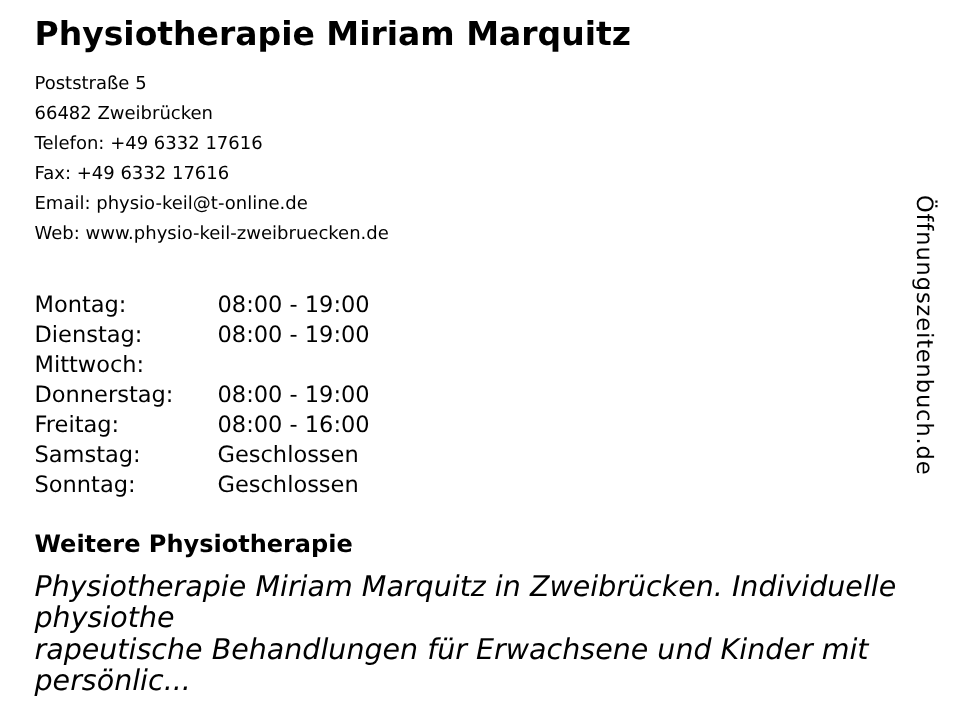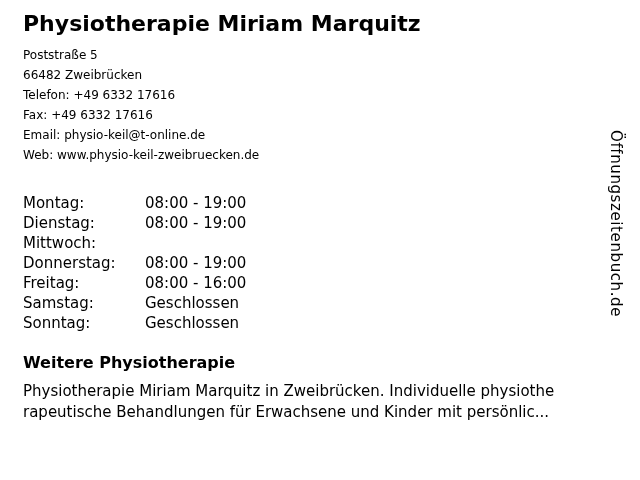--- a/index.html
+++ b/index.html
@@ -46,22 +46,23 @@
   .hours-day { width: 122px; flex: 0 0 122px; }
   .hours-time { flex: 1; }
   .more-heading {
     margin: 20px 0 0 0;
     font-size: 16px;
     line-height: 20px;
     font-weight: bold;
   }
   .more-text {
     margin-top: 8px;
-    font-size: 15px;
+    font-size: 19px;
     line-height: 21px;
+    font-style: italic;
   }
   .watermark {
     position: absolute;
     top: 130px;
     left: 606px;
     writing-mode: vertical-rl;
     font-size: 15px;
     line-height: 20px;
     letter-spacing: 0.6px;
     white-space: nowrap;

